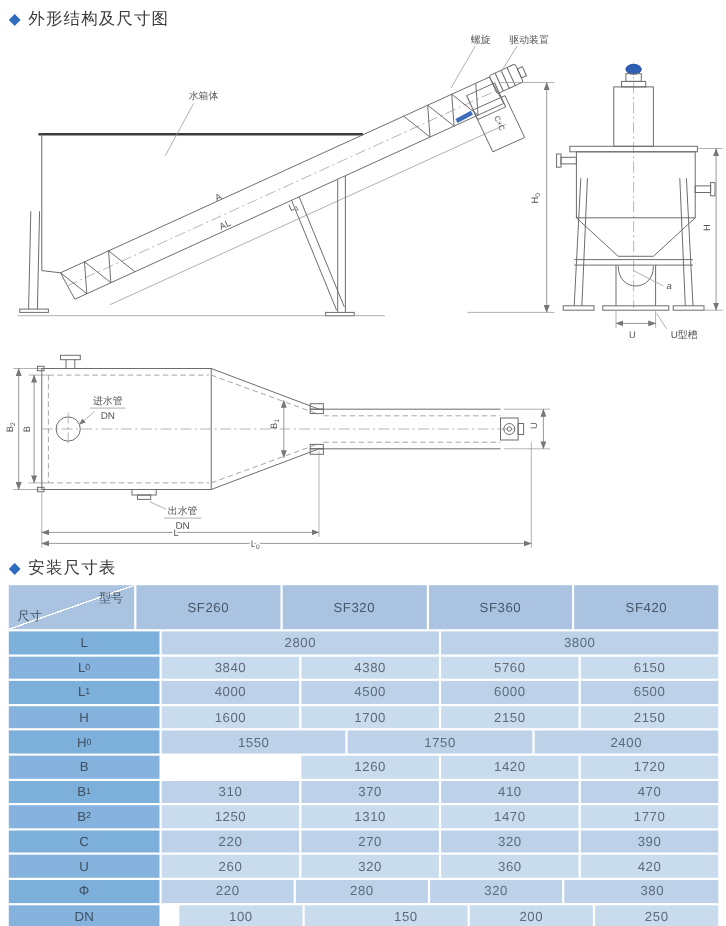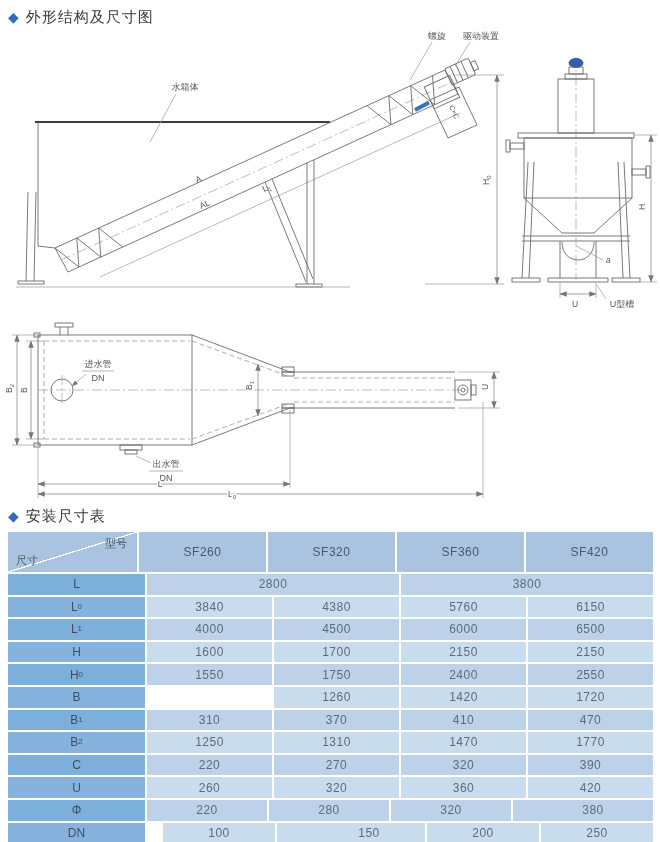--- a/index.html
+++ b/index.html
@@ -33,21 +33,21 @@
   .dimtxt{font-size:8.5px;}
   .small{font-size:7px;}
   .sub-t{font-size:6px;}
   .italic{font-style:italic;}
   .halo{stroke:#ffffff;stroke-width:3px;paint-order:stroke;}
 
   
   #install-table{position:absolute;left:8px;top:532px;width:645px;}
   .thead{display:flex;gap:2px;height:40px;margin-bottom:2px;}
   .corner{
-    width:129px;flex:none;position:relative;background:
+    width:114px;flex:none;position:relative;background:
       linear-gradient(to bottom right, rgba(0,0,0,0) 49.3%, #fff 49.3%, #fff 50.9%, rgba(0,0,0,0) 50.9%),
       #a9c3e1;
     font-size:11px;color:#44525f;
   }
   .corner .tr-lbl{position:absolute;top:4px;right:10px;}
   .corner .bl-lbl{position:absolute;bottom:4px;left:8px;}
   .hmodel{
     flex:1 1 0;background:#a9c3e1;display:flex;align-items:center;justify-content:center;
     font-size:12px;color:#49586a;letter-spacing:0.5px;
   }
@@ -320,21 +320,20 @@
         <div class="tc val v-alt" style="flex-grow: 1;">2150</div>
       </div>
       <div class="trow">
         <div class="tc label">
           <span>H</span>
           <sub>0</sub>
         </div>
         <div class="tc val" style="flex-grow: 1;">1550</div>
         <div class="tc val" style="flex-grow: 1;">1750</div>
         <div class="tc val" style="flex-grow: 1;">2400</div>
-        <div class="tc val" style="flex-grow: 1;">2550</div>
       </div>
       <div class="trow">
         <div class="tc label l-alt">
           <span>B</span>
         </div>
         <div class="tc val v-alt" style="flex-grow: 1; margin-top: 36px;">1200</div>
         <div class="tc val v-alt" style="flex-grow: 1;">1260</div>
         <div class="tc val v-alt" style="flex-grow: 1;">1420</div>
         <div class="tc val v-alt" style="flex-grow: 1;">1720</div>
       </div>

